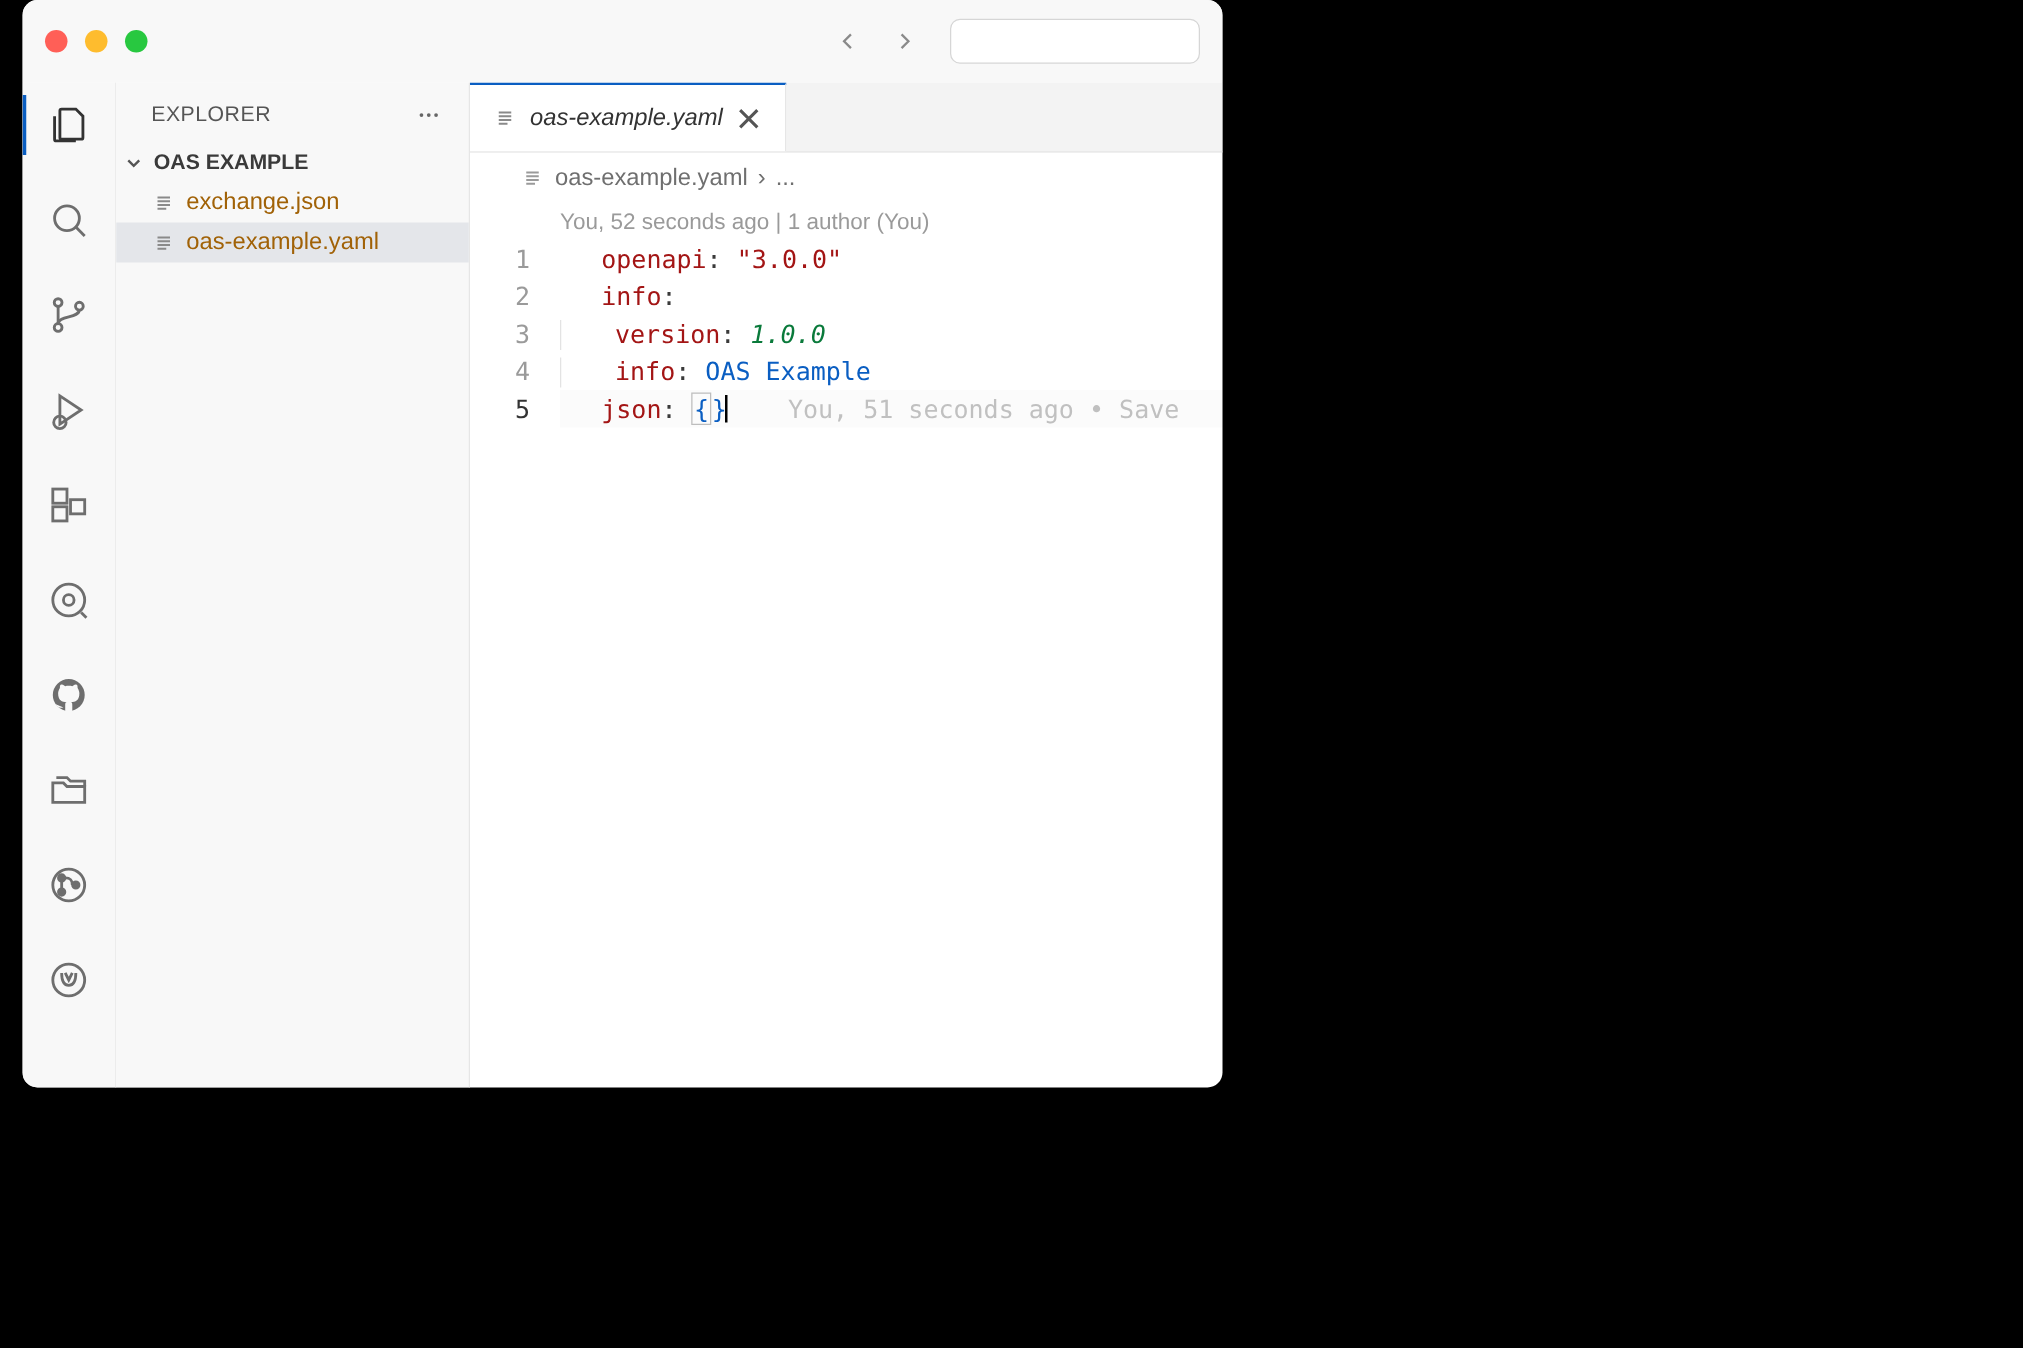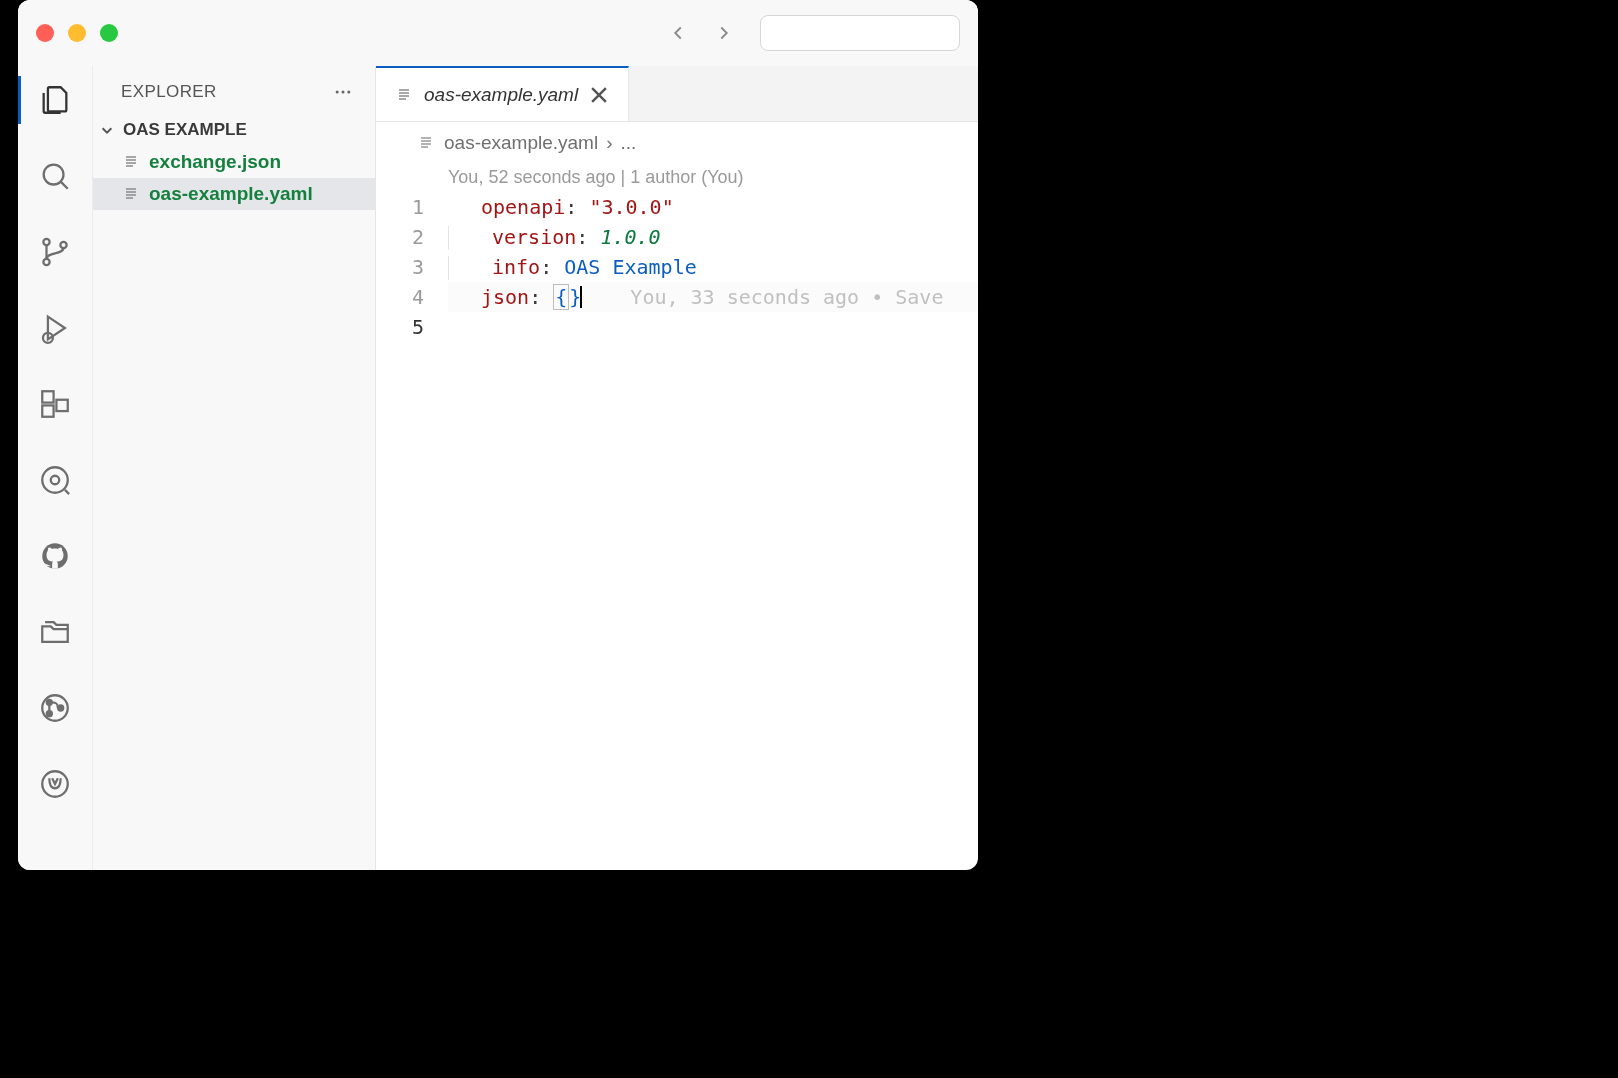--- a/index.html
+++ b/index.html
@@ -68,22 +68,22 @@
 }
 .sidebar-more { color: #666; display: flex; align-items: center; justify-content: center; width: 28px; height: 24px; }
 .folder-header {
   display: flex; align-items: center; gap: 6px; padding: 6px 12px 6px 4px;
   font-weight: 700; font-size: 17px; color: #3a3a3a;
 }
 .chevron { width: 20px; height: 20px; display: flex; align-items: center; justify-content: center; color: #555; }
 .chevron svg { width: 14px; height: 14px; stroke: currentColor; stroke-width: 2.2; fill: none; }
 .file-tree { }
 .file-item {
-  display: flex; align-items: center; gap: 8px; padding: 5px 12px 5px 28px;
-  font-size: 19px; color: #15803d; font-weight: bold;
+  display: flex; align-items: flex-end; gap: 8px; padding: 5px 12px 5px 28px;
+  font-size: 19px; color: #a16207;
 }
 .file-item.selected { background: #e4e6ea; }
 .file-icon-wrapper { width: 20px; height: 20px; display: flex; align-items: center; justify-content: center; color: #8a8a8a; }
 .file-icon-wrapper svg { width: 16px; height: 16px; }
 .editor-area { flex: 1; display: flex; flex-direction: column; min-width: 0; }
 .tabbar { height: 56px; display: flex; background: #f3f3f3; border-bottom: 1px solid #e6e6e6; }
 .tab {
   display: flex; align-items: center; gap: 10px; padding: 0 18px;
   background: #ffffff; border-right: 1px solid #e6e6e6; border-top: 2px solid #0a5ec2;
   font-size: 19px; color: #333; font-style: italic;
@@ -281,20 +281,21 @@
           <div class="ln">&nbsp;</div>
           <div class="ln">1</div>
           <div class="ln">2</div>
           <div class="ln">3</div>
           <div class="ln">4</div>
           <div class="ln" style="color:#333">5</div>
         </div>
         <div class="code">
           <div class="codelens">You, 52 seconds ago | 1 author (You)</div>
           <div class="codeline"><span class="tok-key">openapi</span><span class="tok-colon">: </span><span class="tok-str">"3.0.0"</span></div>
+          <div class="codeline"><span class="tok-key">info</span><span class="tok-colon">:</span></div>
           <div class="codeline"><span class="indent-guide"></span><span class="tok-key">version</span><span class="tok-colon">: </span><span class="tok-num">1.0.0</span></div>
           <div class="codeline"><span class="indent-guide"></span><span class="tok-key">info</span><span class="tok-colon">: </span><span class="tok-val">OAS Example</span></div>
-          <div class="codeline current-line"><span class="tok-key">json</span><span class="tok-colon">: </span><span class="tok-brace bracket-box">{</span><span class="tok-brace">}</span><span class="cursor"></span><span class="inline-blame">You, 33 seconds ago • Save</span></div>
+          <div class="codeline current-line"><span class="tok-key">json</span><span class="tok-colon">: </span><span class="tok-brace bracket-box">{</span><span class="tok-brace">}</span><span class="cursor"></span><span class="inline-blame">You, 51 seconds ago • Save</span></div>
         </div>
       </div>
     </div>
   </div>
 </div>
 
 </body></html>

